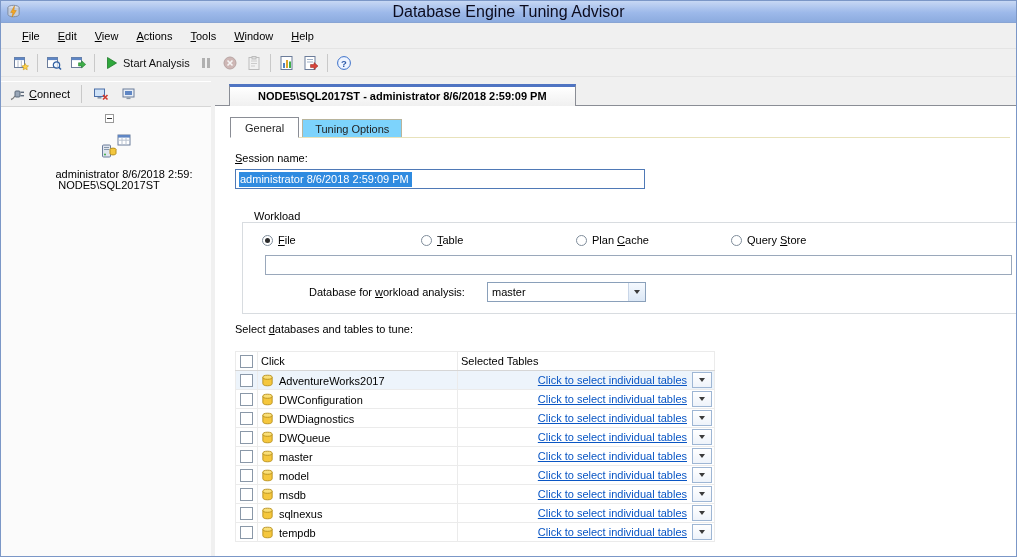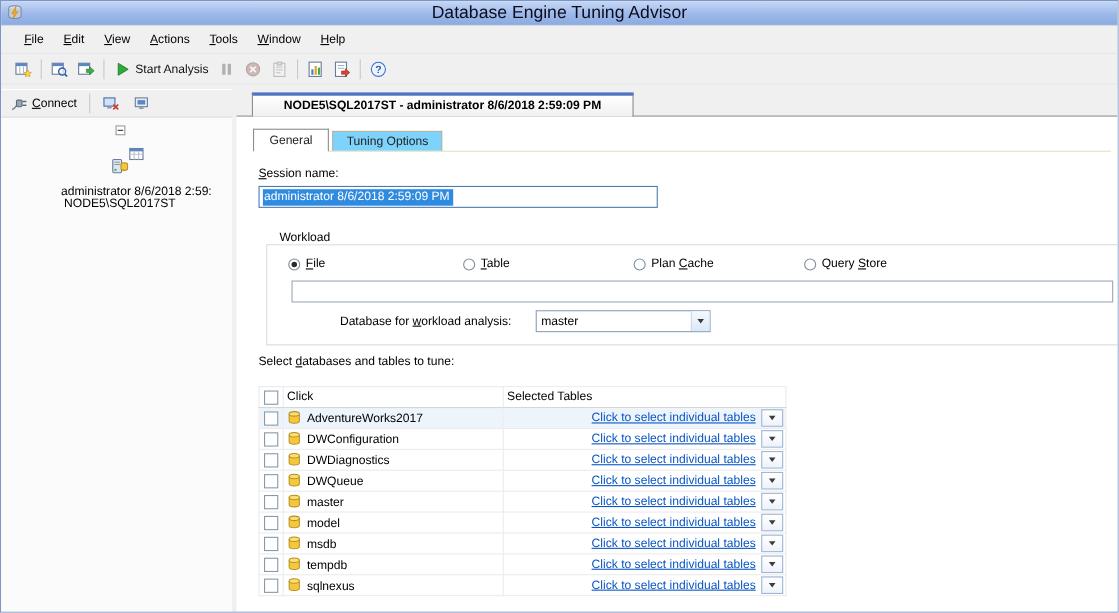--- a/index.html
+++ b/index.html
@@ -63,21 +63,21 @@
   .page-tabs{position:absolute;left:15px;top:10px;right:6px;height:22px;display:flex;
              align-items:flex-end;border-bottom:1px solid #e8e2bb;z-index:1;}
   .page-tab{padding:3px 12px 2px;border:1px solid #b8b49c;border-bottom:none;background:#7dd3fc;
             margin-right:3px;position:relative;color:#222;}
   .page-tab.active{background:#fff;border-color:#8a8d95;padding:4px 14px 3px;
                    border-bottom:1px solid #fff;margin-bottom:-1px;z-index:2;}
 
   .lbl{position:absolute;white-space:nowrap;}
   #session-name-label{left:20px;top:46px;}
 
-  .session-input{position:absolute;left:20px;top:63px;width:363px;height:20px;border:1px solid #4f79b6;
+  .session-input{position:absolute;left:20px;top:63px;width:410px;height:20px;border:1px solid #4f79b6;
                  background:#fff;display:flex;align-items:center;padding-left:3px;overflow:hidden;}
   .session-input .sel-text{background:#2f8be0;color:#fff;padding:1px 3px 2px 1px;white-space:nowrap;}
 
   
   .workload-group{position:absolute;left:27px;top:116px;width:1100px;height:92px;border:1px solid #d8dce0;}
   .workload-legend{position:absolute;left:35px;top:104px;background:#fff;padding:0 4px;z-index:2;}
   .radio-option{position:absolute;top:11px;display:inline-flex;align-items:center;gap:5px;cursor:default;}
   .radio-dot{width:11px;height:11px;border:1px solid #7f8d9b;border-radius:50%;background:#fff;position:relative;flex:none;}
   .radio-dot.sel::after{content:'';position:absolute;left:2px;top:2px;width:5px;height:5px;border-radius:50%;background:#2b2b2b;}
   .workload-file-input{position:absolute;left:22px;top:32px;width:747px;height:20px;
@@ -428,33 +428,33 @@
                     <span class="arrow-down"></span>
                   </span></td>
               </tr>
               <tr class="db-row">
                 <td class="c-cb"><span class="checkbox"></span></td>
                 <td class="c-name"><span class="db-icon">
                     <svg width="13" height="13" viewBox="0 0 14 14">
                       <path d="M2 3.5v7c0 1.4 2.2 2.2 5 2.2s5-.8 5-2.2v-7" fill="#f5c73d" stroke="#b8901c"></path>
                       <ellipse cx="7" cy="3.5" rx="5" ry="2.2" fill="#fadf77" stroke="#b8901c"></ellipse>
                     </svg>
+                  </span><span>sqlnexus</span></td>
+                <td class="c-sel"><a class="sel-link">Click to select individual tables</a><span class="combo-mini">
+                    <span class="arrow-down"></span>
+                  </span></td>
+              </tr>
+              <tr class="db-row">
+                <td class="c-cb"><span class="checkbox"></span></td>
+                <td class="c-name"><span class="db-icon">
+                    <svg width="13" height="13" viewBox="0 0 14 14">
+                      <path d="M2 3.5v7c0 1.4 2.2 2.2 5 2.2s5-.8 5-2.2v-7" fill="#f5c73d" stroke="#b8901c"></path>
+                      <ellipse cx="7" cy="3.5" rx="5" ry="2.2" fill="#fadf77" stroke="#b8901c"></ellipse>
+                    </svg>
                   </span><span>tempdb</span></td>
-                <td class="c-sel"><a class="sel-link">Click to select individual tables</a><span class="combo-mini">
-                    <span class="arrow-down"></span>
-                  </span></td>
-              </tr>
-              <tr class="db-row">
-                <td class="c-cb"><span class="checkbox"></span></td>
-                <td class="c-name"><span class="db-icon">
-                    <svg width="13" height="13" viewBox="0 0 14 14">
-                      <path d="M2 3.5v7c0 1.4 2.2 2.2 5 2.2s5-.8 5-2.2v-7" fill="#f5c73d" stroke="#b8901c"></path>
-                      <ellipse cx="7" cy="3.5" rx="5" ry="2.2" fill="#fadf77" stroke="#b8901c"></ellipse>
-                    </svg>
-                  </span><span>sqlnexus</span></td>
                 <td class="c-sel"><a class="sel-link">Click to select individual tables</a><span class="combo-mini">
                     <span class="arrow-down"></span>
                   </span></td>
               </tr>
             </tbody>
         </table>
 
       </div>
     </div>
   </div>

